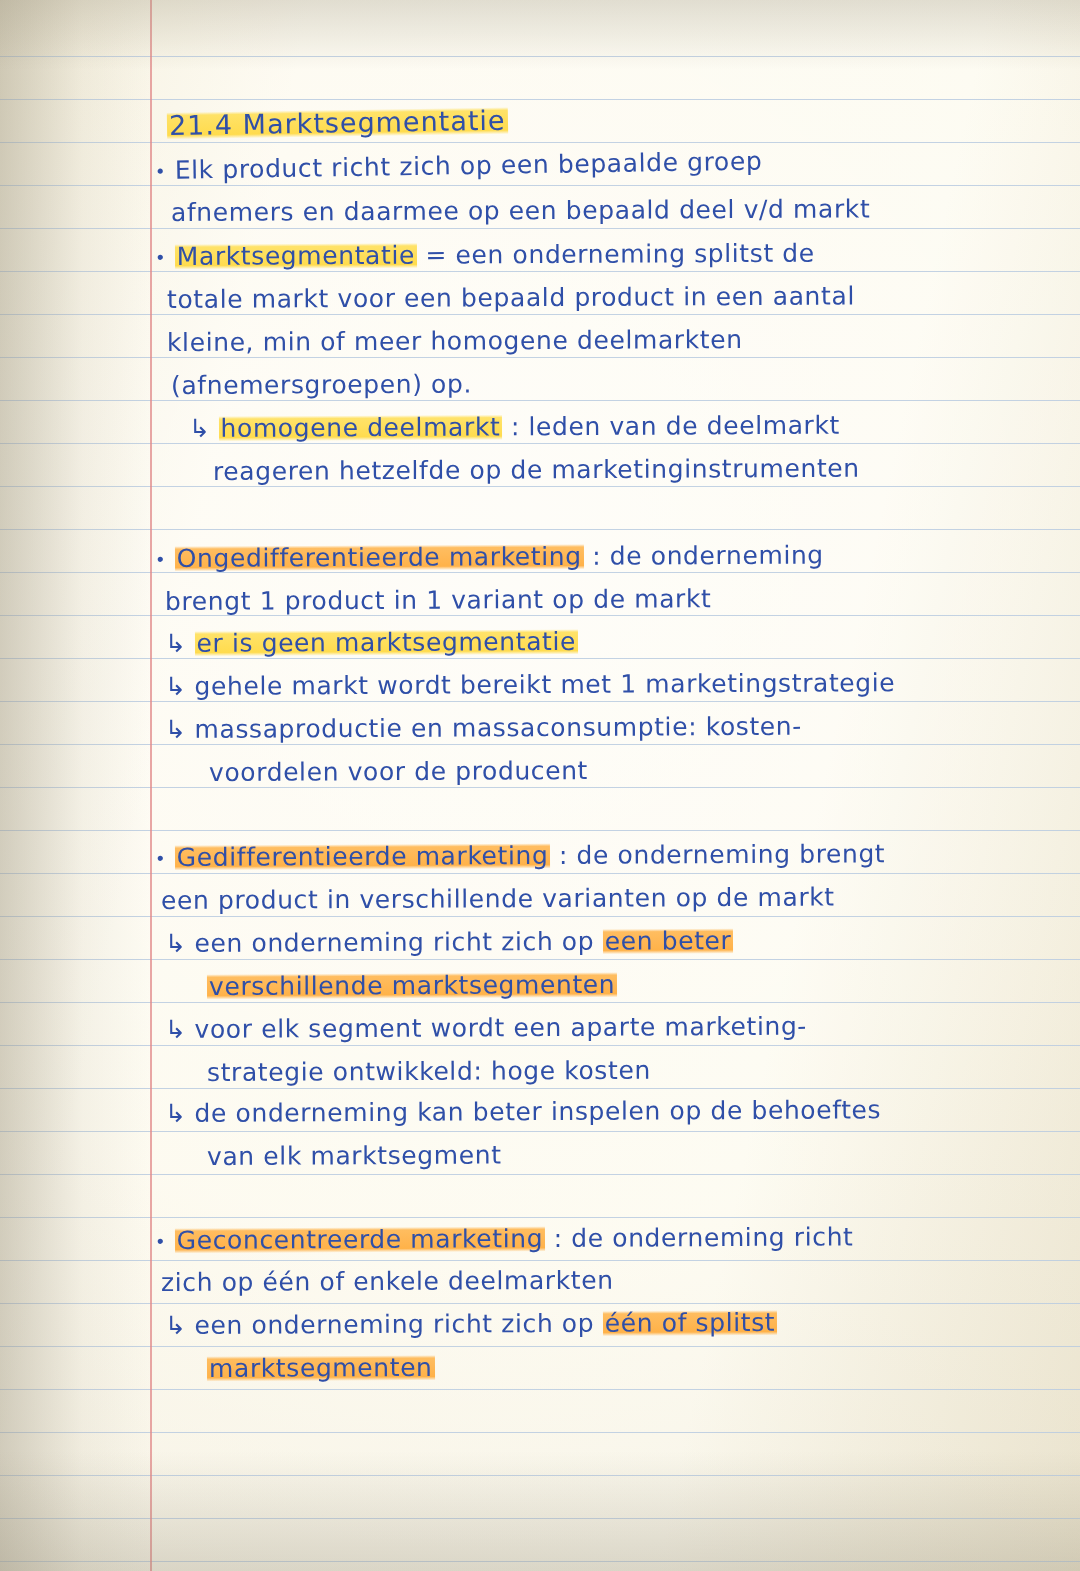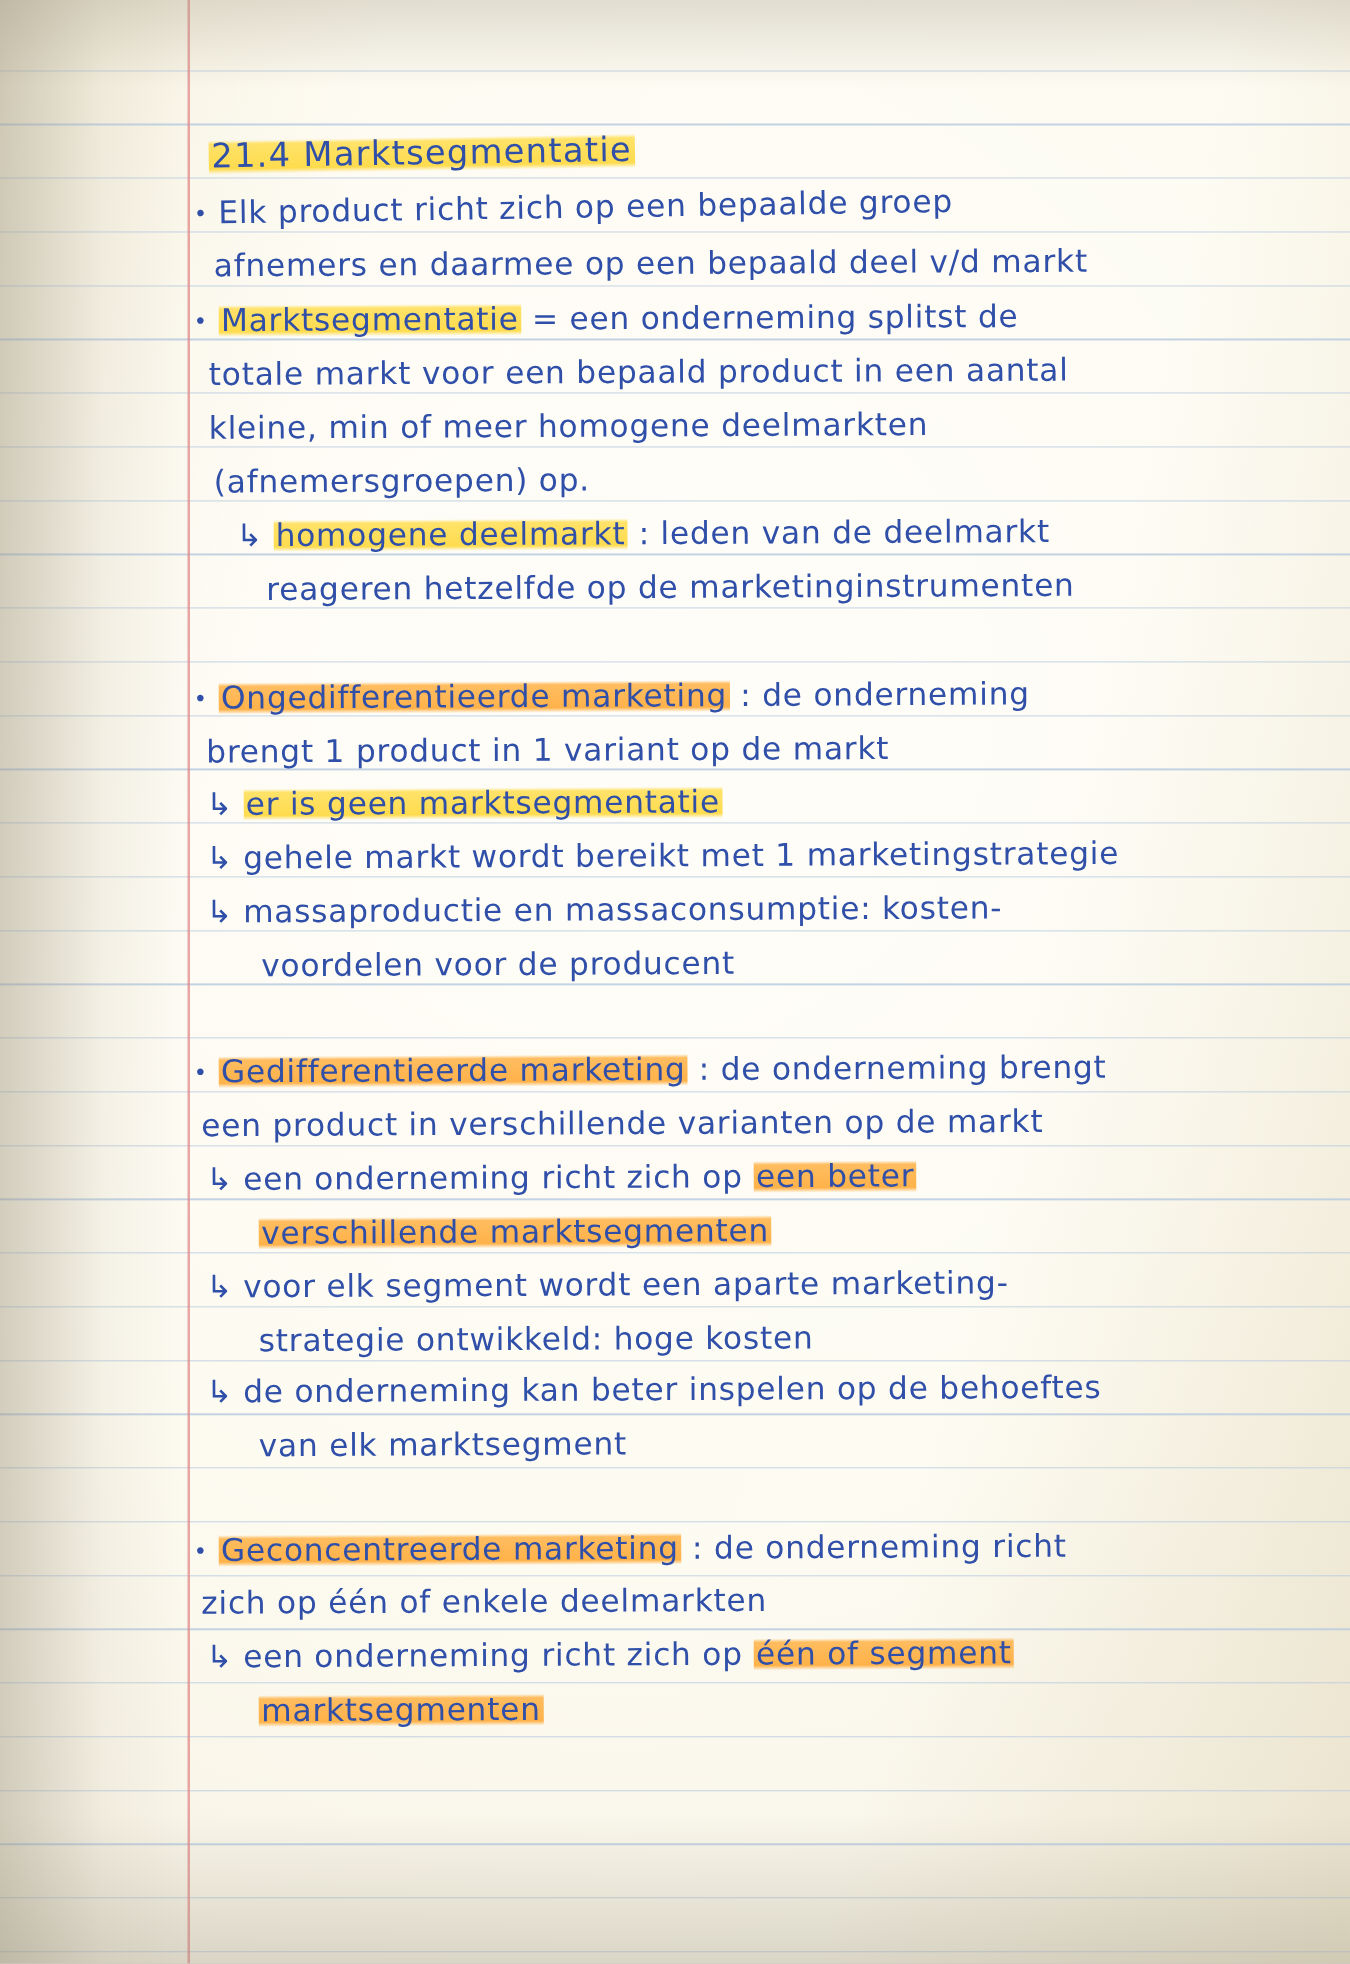--- a/index.html
+++ b/index.html
@@ -209,21 +209,21 @@
     <div class="line sk3" style="left:-6px; top:1228px;">
       <span class="bullet">•</span>
       <span class="hl-or">Geconcentreerde marketing</span>
       <span>: de onderneming richt</span>
     </div>
     <div class="line sk3" style="left:0px; top:1270px;">
       <span>zich op één of enkele deelmarkten</span>
     </div>
     <div class="line sk3" style="left:4px; top:1313px;">
       <span class="arrow">↳</span>
-      <span>een onderneming richt zich op </span><span class="hl-or">één of segment</span>
+      <span>een onderneming richt zich op </span><span class="hl-or">één of splitst</span>
     </div>
     <div class="line sk3" style="left:46px; top:1356px;">
       <span class="hl-or">marktsegmenten</span>
     </div>
 
   </div>
 
   <div class="shadow-left"></div>
   <div class="shadow-top"></div>
   <div class="shadow-bottom"></div>

